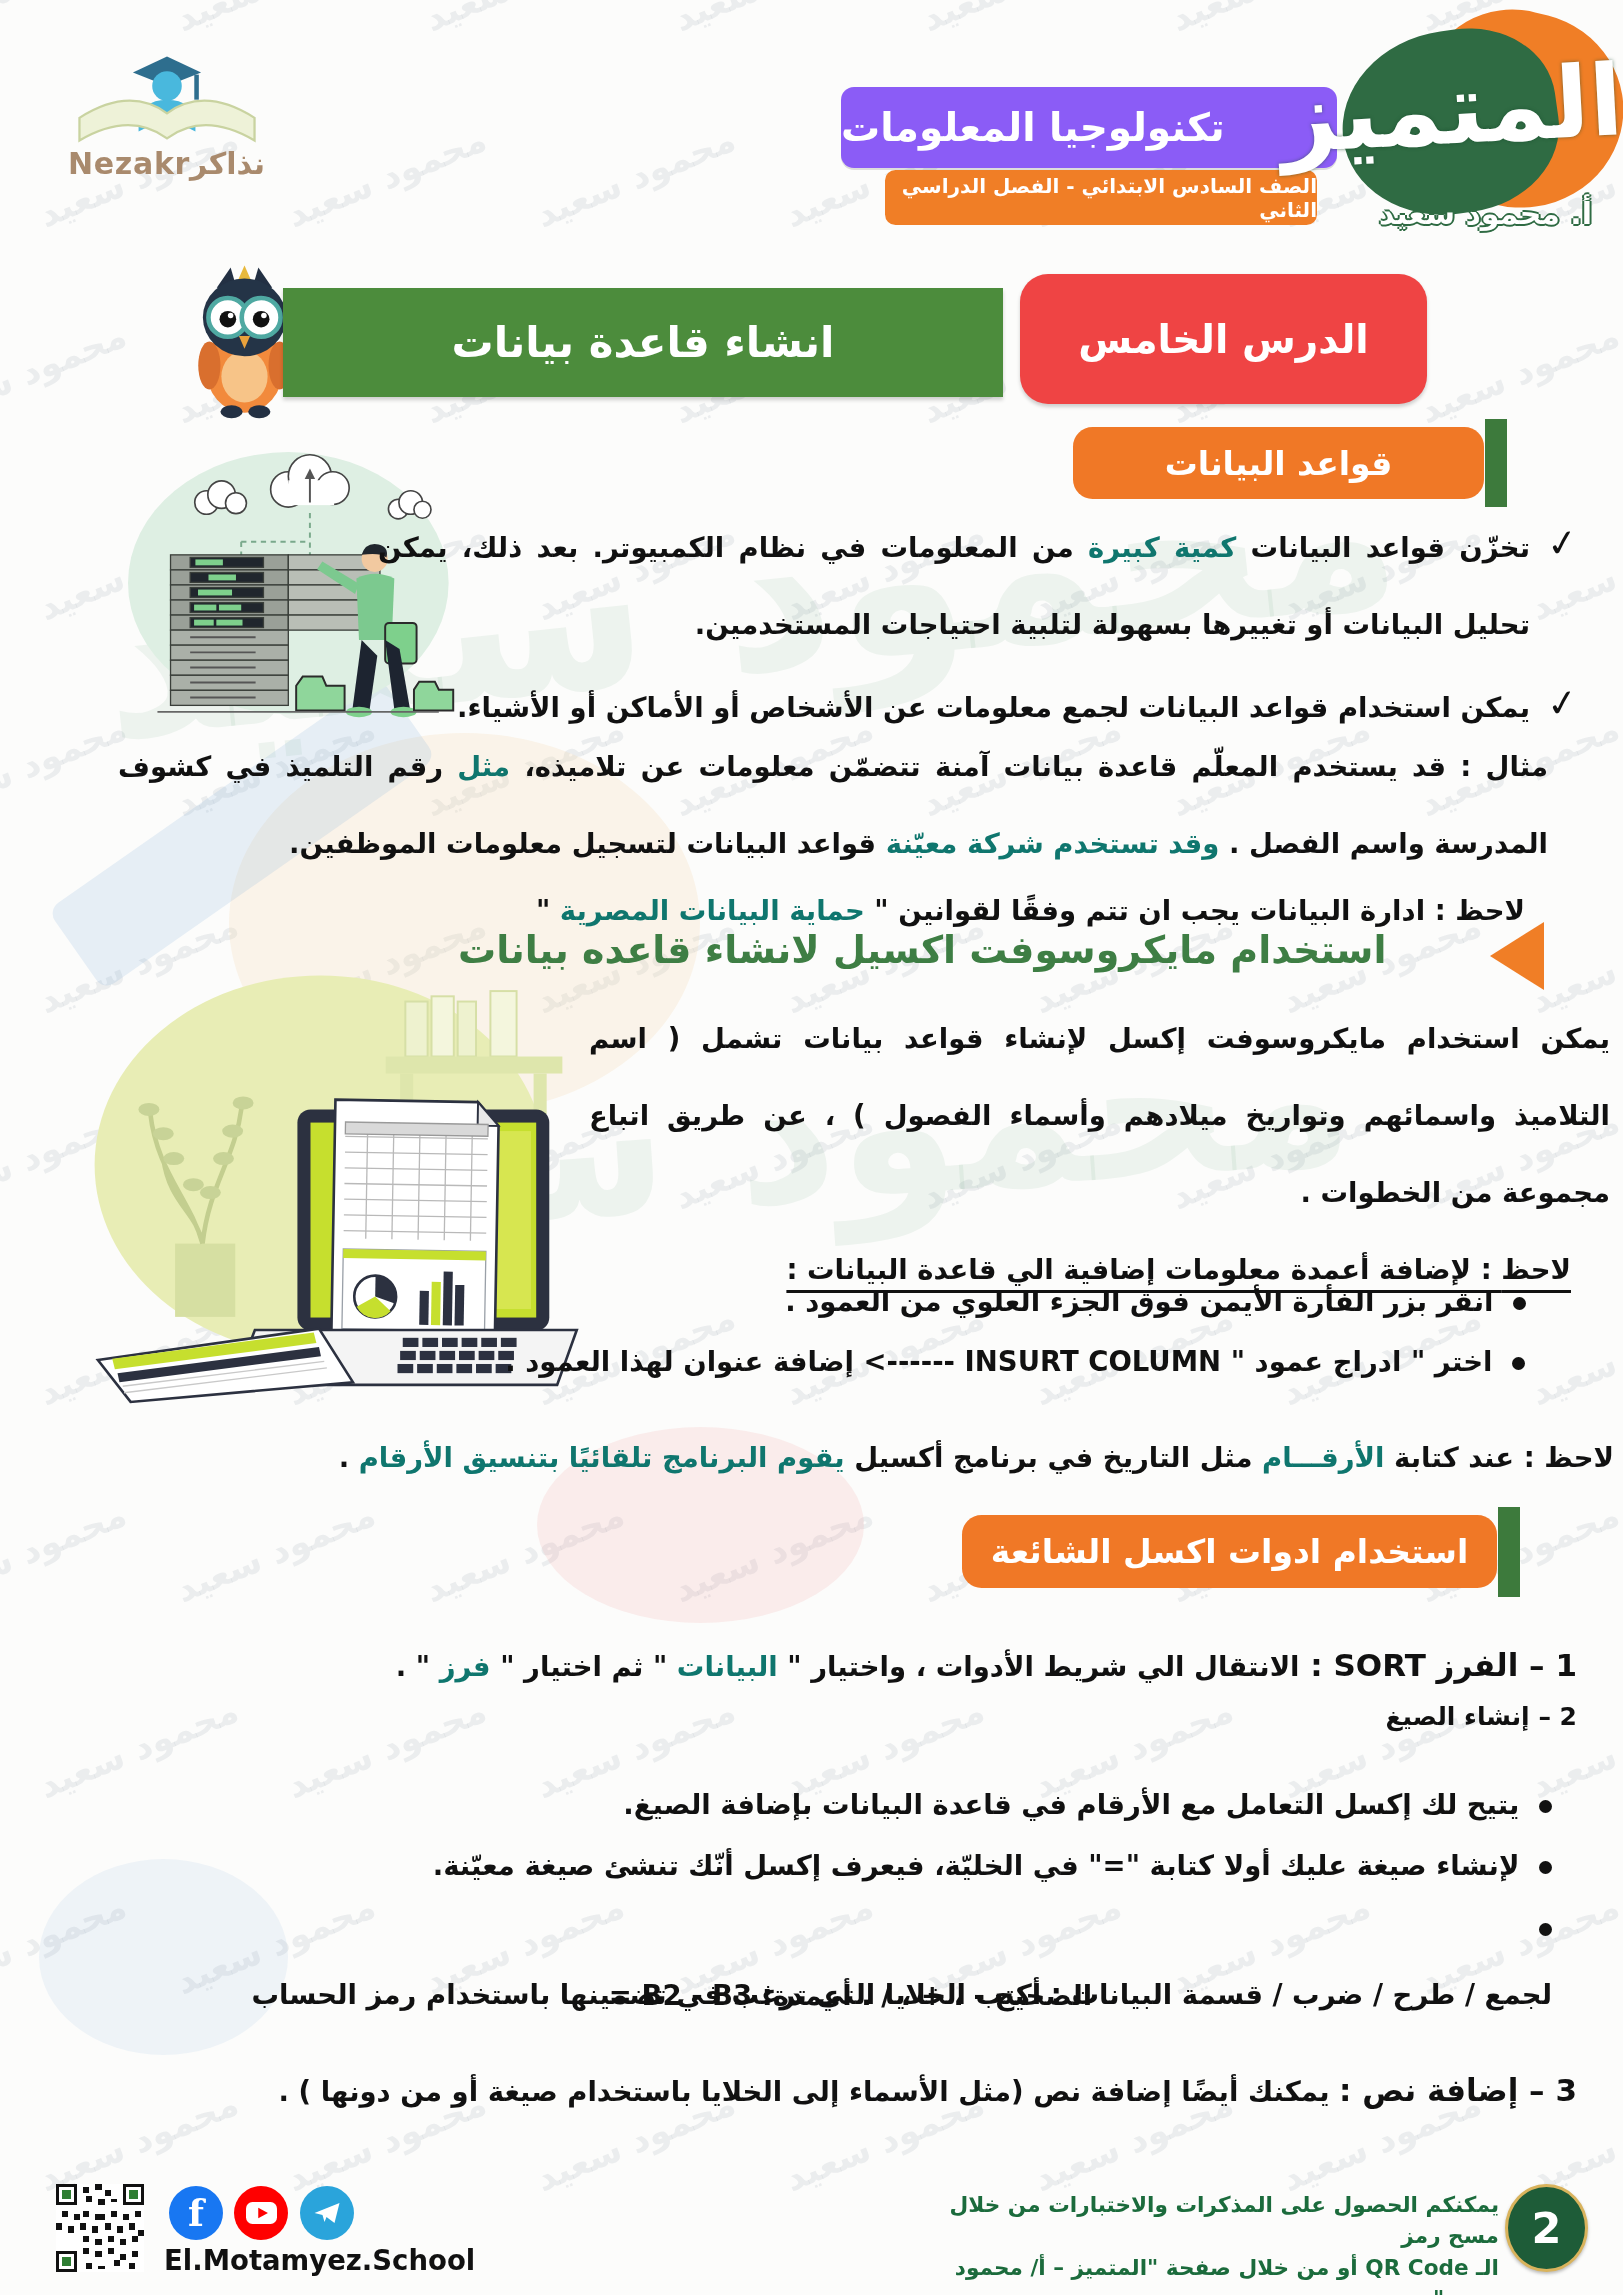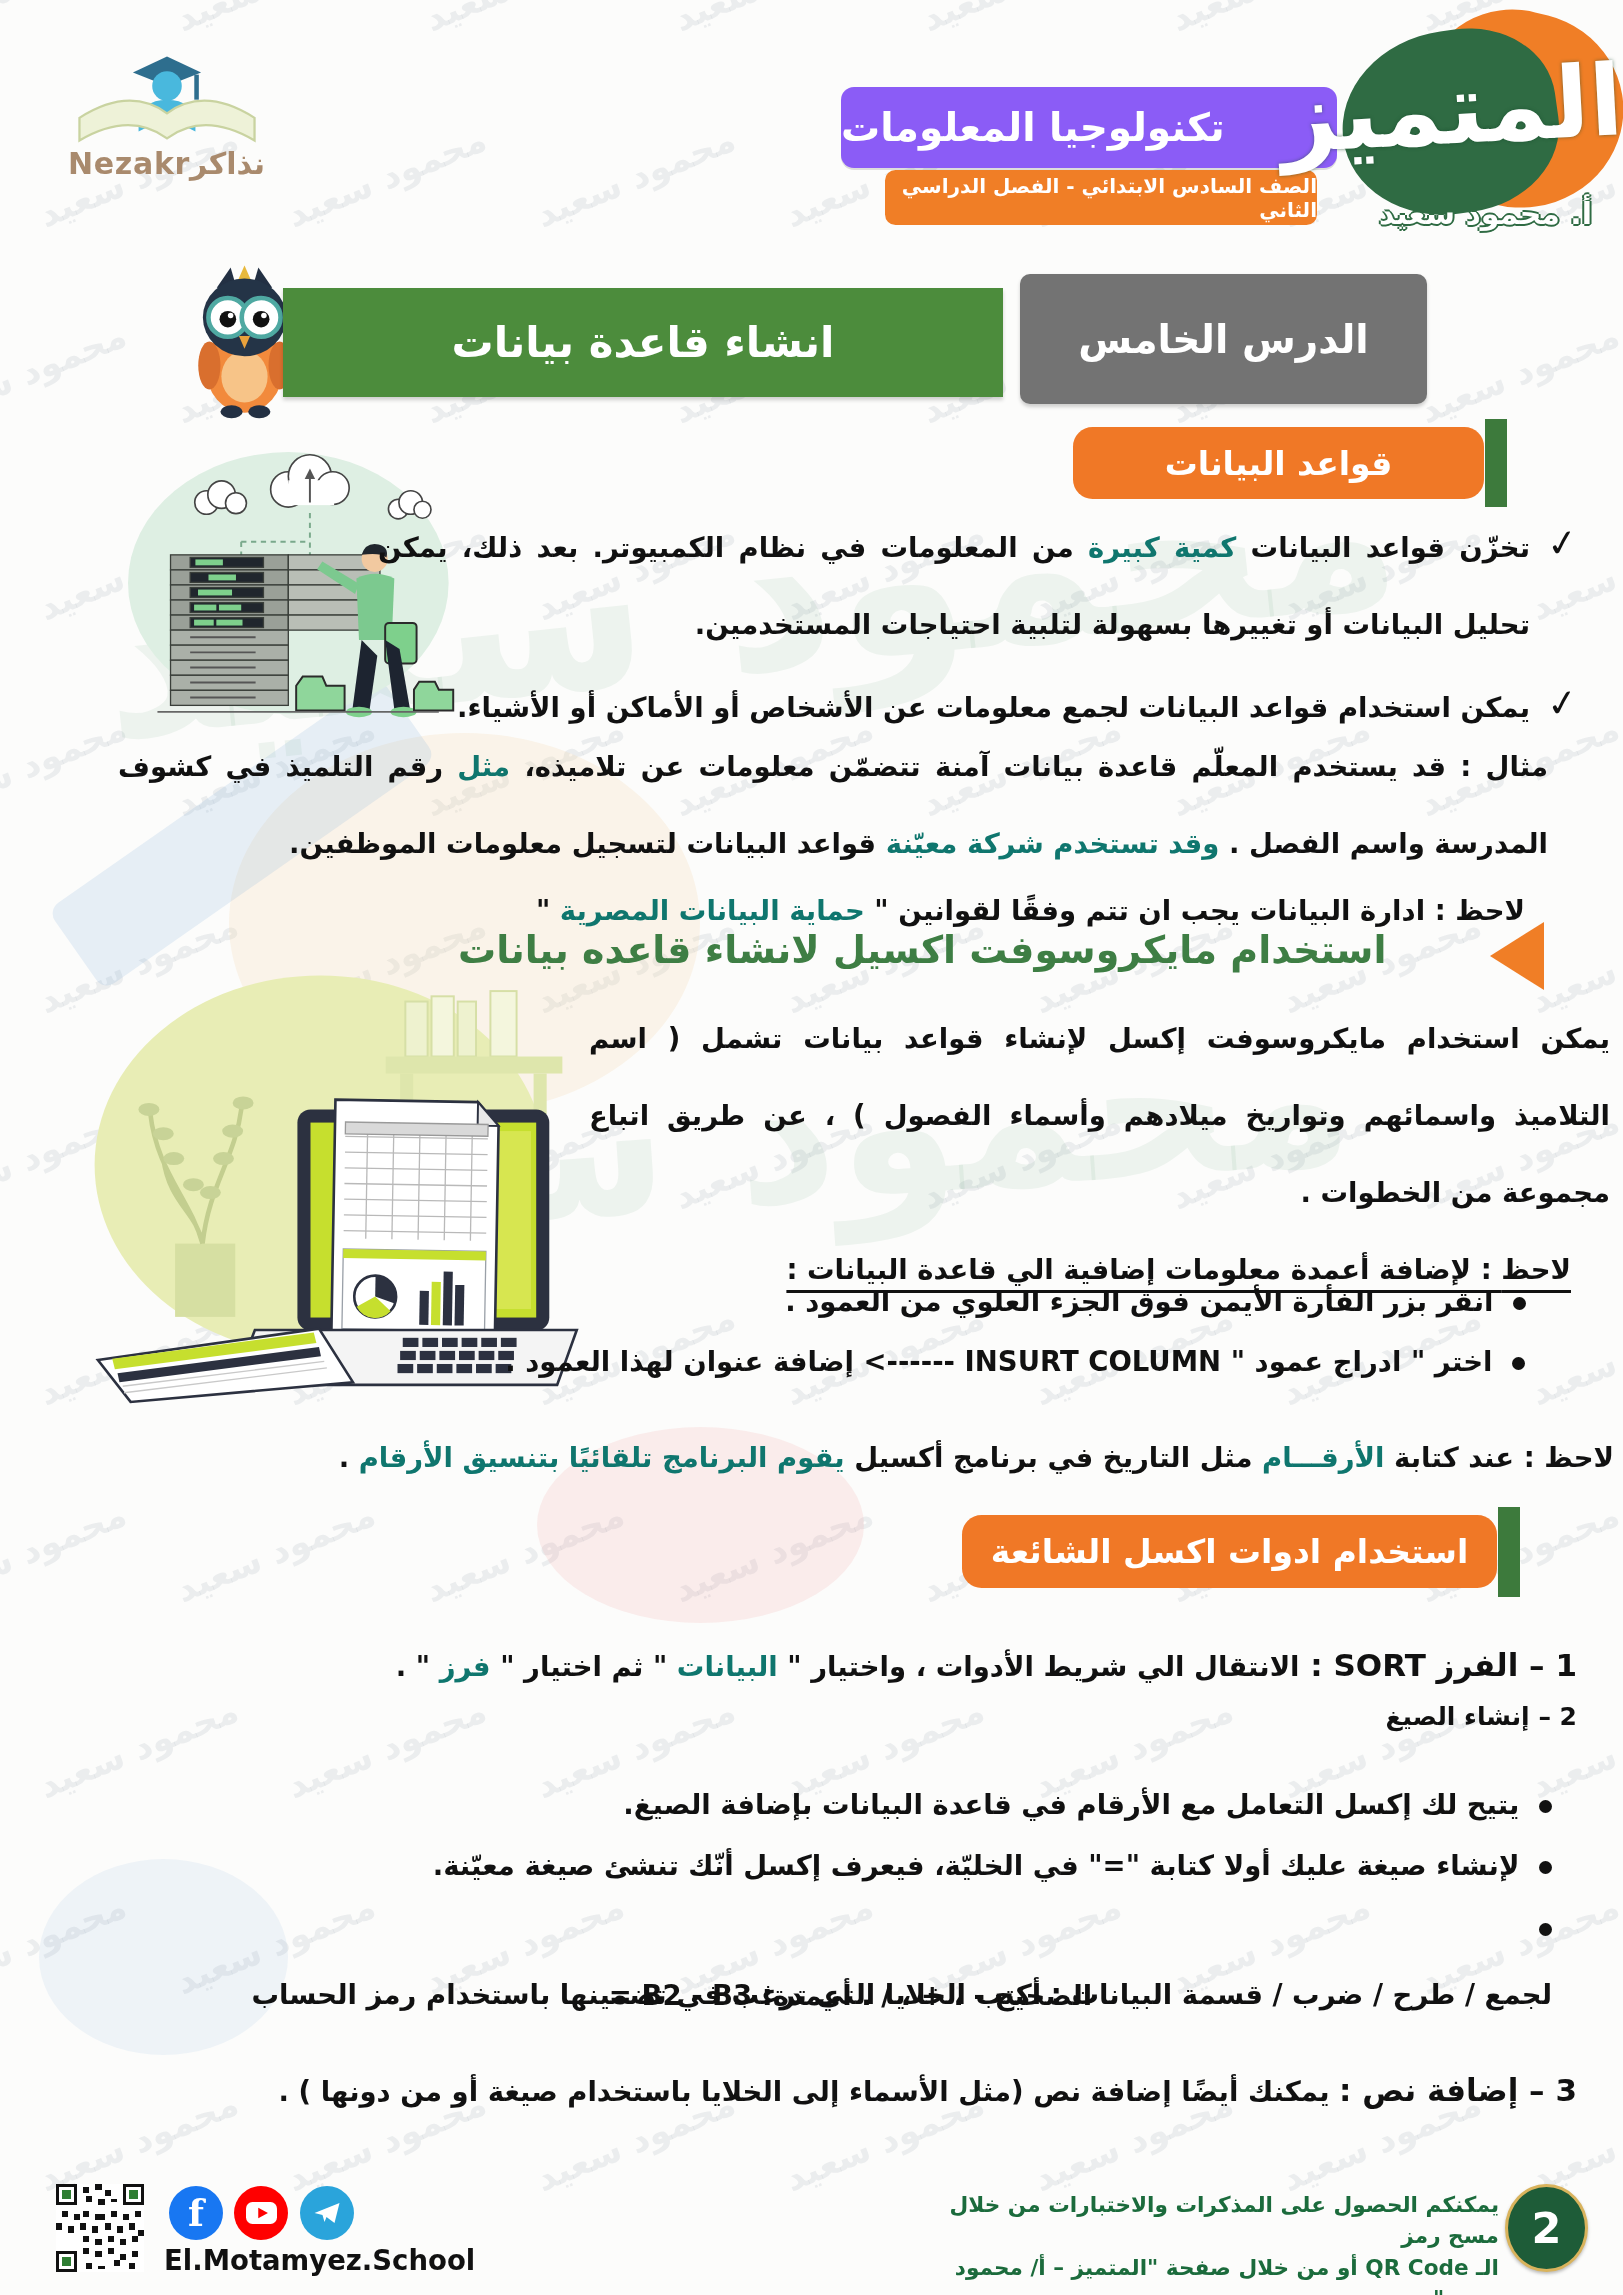--- a/index.html
+++ b/index.html
@@ -34,22 +34,22 @@
      text-shadow:0 0 3.9px rgba(20,70,40,.6);}
   .teacher{position:absolute;left:39px;top:191px;width:249px;text-align:center;
      color:#fff;font-size:30px;
      text-shadow:-2px 0 #2F6B43,2px 0 #2F6B43,0 -2px #2F6B43,0 2px #2F6B43,1.3px 1.3px #2F6B43;}
   .nezakr{left:62px;top:36px;width:209px;height:164px;text-align:center;}
   .nezakr-text{font-size:30px;color:#A98A6D;direction:ltr;letter-spacing:0.7px;}
   
   .lesson-green{left:283px;top:288px;width:720px;height:109px;background:#4C8C3C;
      display:flex;align-items:center;justify-content:center;color:#fff;font-size:42px;
      box-shadow:0 2.6px 3.9px rgba(0,0,0,.18);}
-  .lesson-orange{left:1020px;top:274px;width:407px;height:130px;background:#737373;
-     border-radius:10px;display:flex;align-items:center;justify-content:center;
+  .lesson-orange{left:1020px;top:274px;width:407px;height:130px;background:#ef4444;
+     border-radius:28px;display:flex;align-items:center;justify-content:center;
      color:#fff;font-size:39px;box-shadow:0 2.6px 3.9px rgba(0,0,0,.18);}
   
   .pill{background:#F07826;border-radius:19.6px;display:flex;align-items:center;
      justify-content:center;color:#fff;font-size:33px;}
   .pill1{left:1073px;top:427px;width:411px;height:72px;}
   .pill-bar{background:#3D7A3C;}
   .pill1-bar{left:1485px;top:419px;width:22px;height:88px;}
   .pill2{left:962px;top:1515px;width:535px;height:73px;}
   .pill2-bar{left:1498px;top:1507px;width:22px;height:90px;}
   

